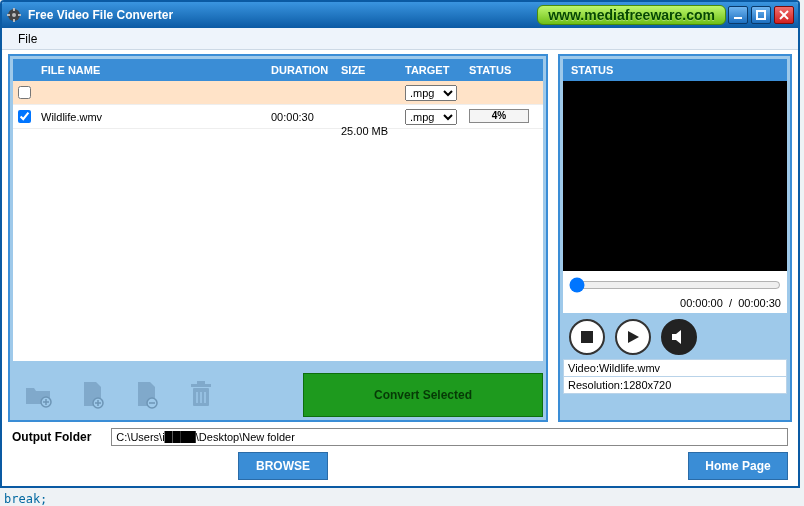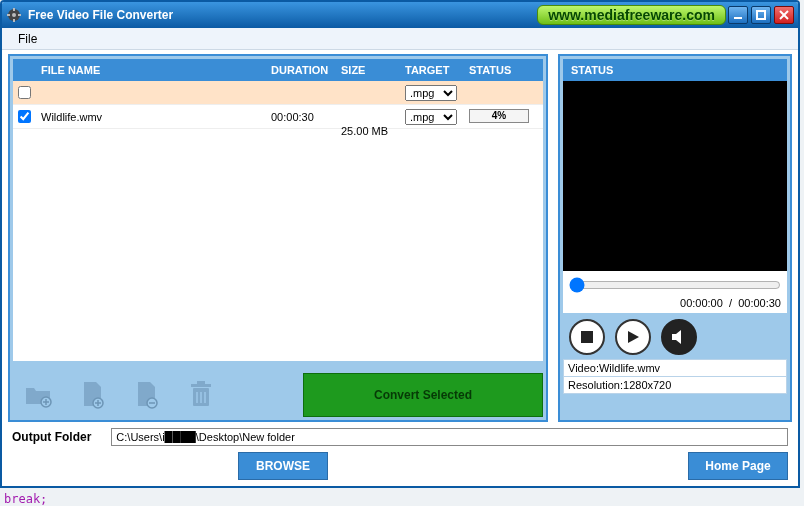--- a/index.html
+++ b/index.html
@@ -45,21 +45,21 @@
   .circle-btn.dark { background:#222; border-color:#222; color:#fff; }
   .meta-lines { font-size:11px; background:#fff; }
   .meta-lines div { border:1px solid #b9d3e9; border-top:none; padding:2px 4px; }
   .meta-lines div:first-child { border-top:1px solid #b9d3e9; }
   .output-row { display:flex; align-items:center; gap:20px; font-size:12px; padding:0 4px; }
   .output-row label { font-weight:bold; }
   .output-sel { flex:1; font-size:11px; padding:2px 4px; border:1px solid #888; background:#fff; }
   .bottom-btn-row { display:flex; }
   .bottom-btn-row .left-btns { flex:1; display:flex; gap:20px; justify-content:center; }
   .btn { min-width:90px; height:28px; background:#3a8dd6; color:#fff; border:1px solid #2a6ba7; font-size:12px; font-weight:bold; display:flex; align-items:center; justify-content:center; cursor:pointer; }
-  .footer-text { position:absolute; left:4px; bottom:0; font-family: monospace; font-size:12px; color:#a21caf; }
+  .footer-text { position:absolute; left:4px; bottom:0; font-family: monospace; font-size:12px; color:#0369a1; }
 </style>
 </head>
 <body>
 
 <div class="window">
   <div class="titlebar">
     <span class="ico">
       <svg width="14" height="14" viewBox="0 0 14 14">
           <circle cx="7" cy="7" r="6" fill="#444"></circle>
           <circle cx="7" cy="7" r="2" fill="#bbb"></circle>

